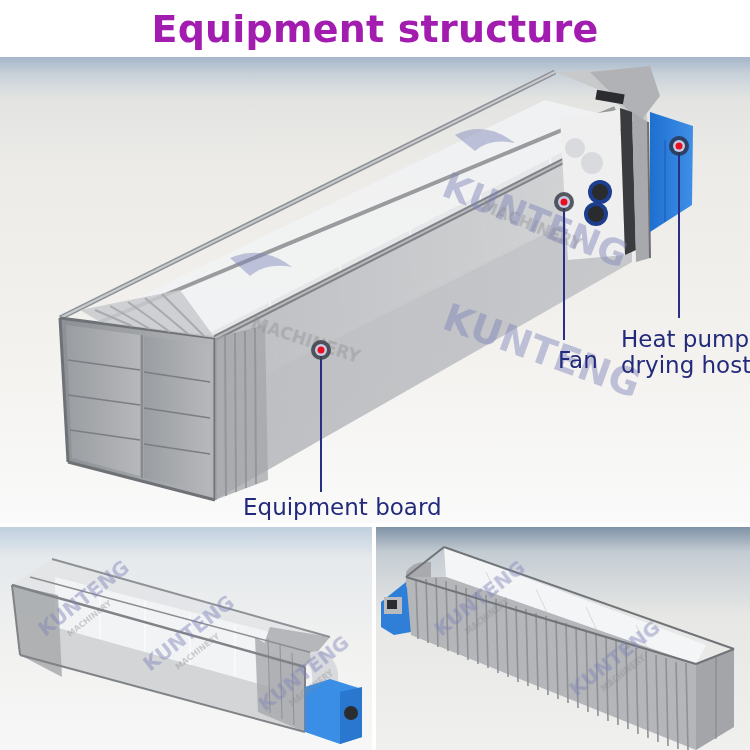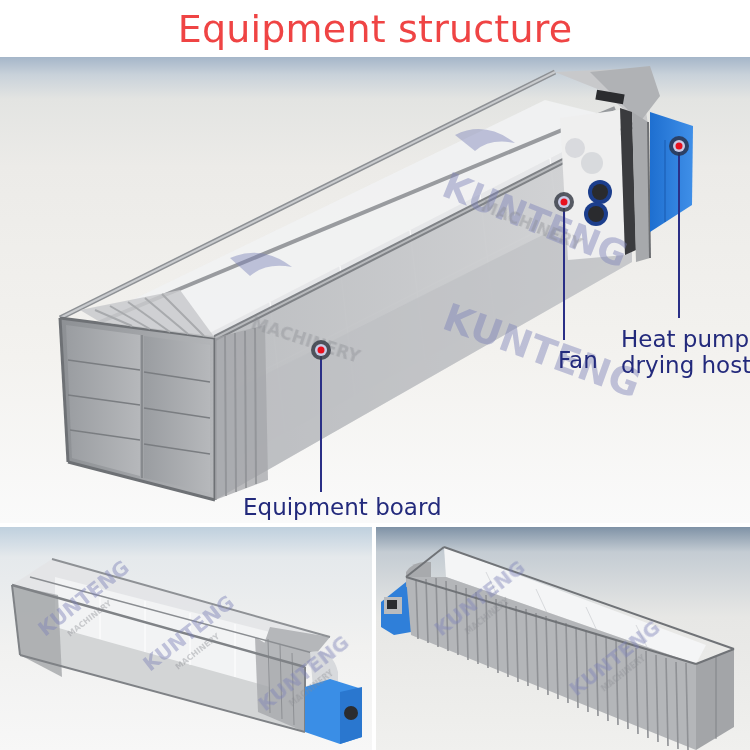--- a/index.html
+++ b/index.html
@@ -2,21 +2,21 @@
 <html><head>
 <meta charset="utf-8">
 <style>
   * { margin: 0; padding: 0; box-sizing: border-box; }
   html, body { width: 750px; height: 750px; background: #ffffff; overflow: hidden; }
   body { position: relative; font-family: "DejaVu Sans", "Liberation Sans", sans-serif; }
 
   .title {
     position: absolute; left: 0; top: 0; width: 750px; height: 57px;
     display: flex; align-items: center; justify-content: center;
-    color: #ef4444; font-size: 38px; font-weight: normal; letter-spacing: 0.2px;
+    color: #a21caf; font-size: 38px; font-weight: bold; letter-spacing: 0.2px;
     background: #ffffff;
   }
 
   .main-panel {
     position: absolute; left: 0; top: 57px; width: 750px; height: 466px;
     background: linear-gradient(180deg, #a5b6c9 0px, #c9d2da 18px, #e3e4e2 42px, #ecebe8 110px, #f3f2ef 300px, #fafafa 466px);
     overflow: hidden;
   }
   .main-panel svg { position: absolute; left: 0; top: 0; }
 

